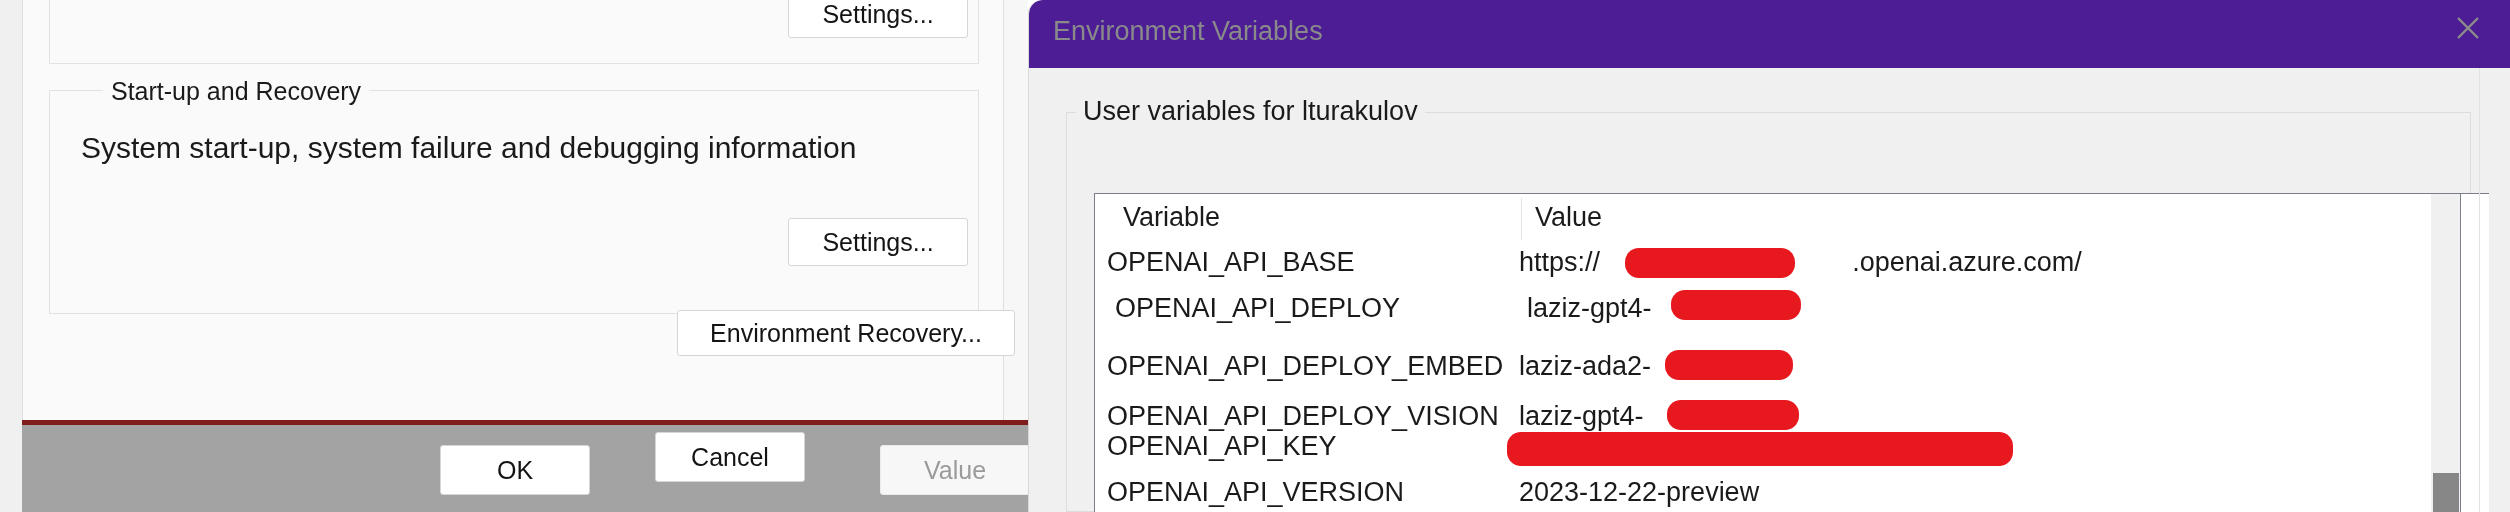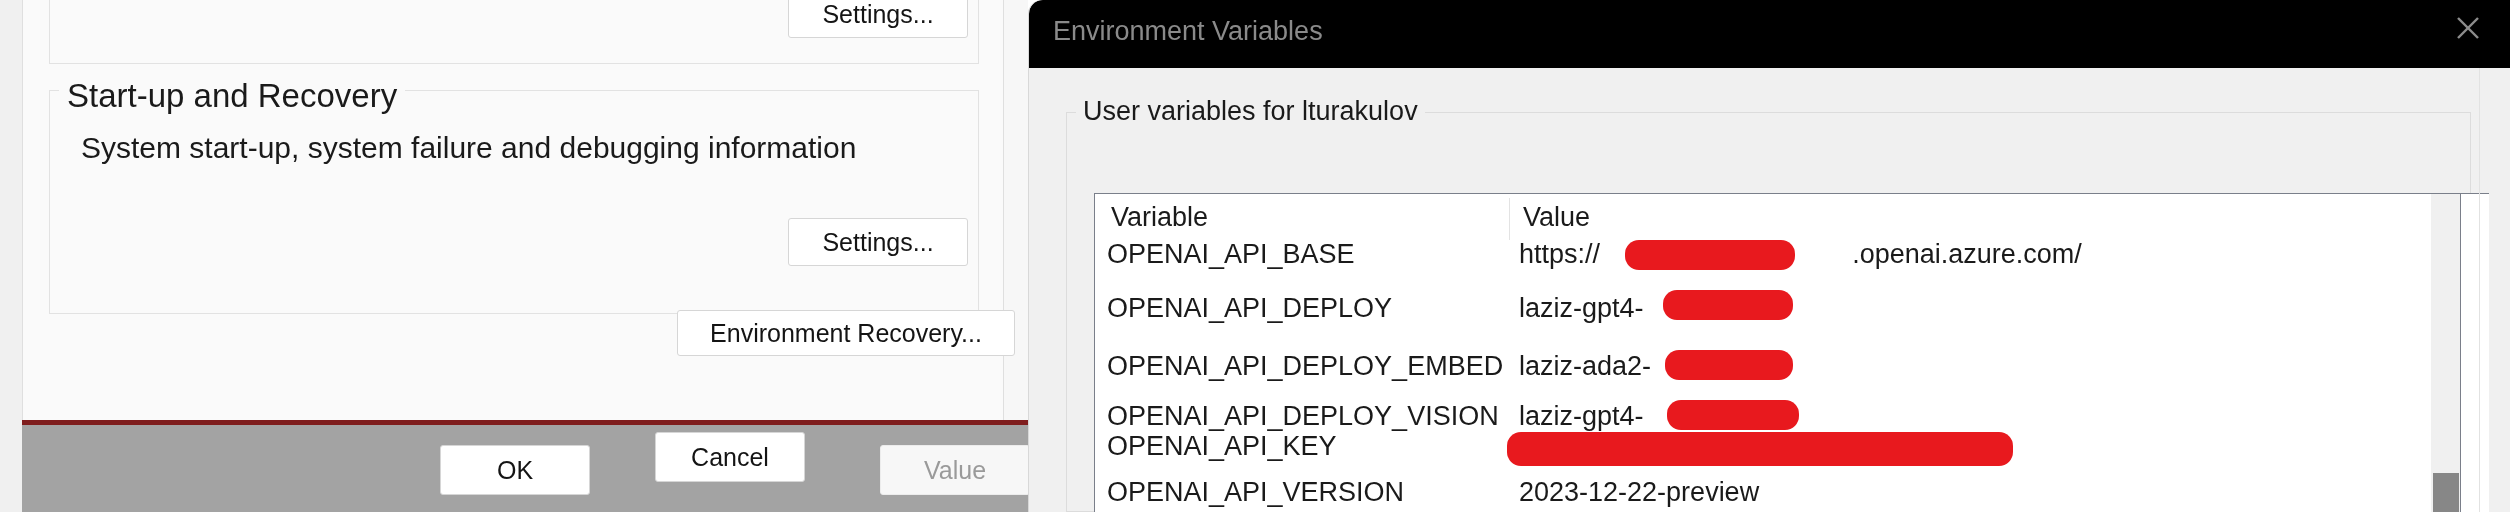--- a/index.html
+++ b/index.html
@@ -57,24 +57,25 @@
   
   .groupbox {
     position: absolute;
     border: 1px solid #e2e2e2;
     background: transparent;
   }
   .groupbox-label {
     position: absolute;
     background: #fafafa;
     padding: 0 8px;
-    font-size: 33px;
+    font-size: 25px;
     color: #1a1a1a;
     white-space: nowrap;
     line-height: 1;
+    margin-left: 44px;
   }
   .gb-body-text {
     position: absolute;
     font-size: 30px;
     color: #1a1a1a;
     white-space: nowrap;
   }
 
   
   .btn {
@@ -108,21 +109,21 @@
     border-top-left-radius: 14px;
     border-left: 1px solid #d8d8d8;
     box-sizing: border-box;
     overflow: hidden;
   }
   .envdlg-titlebar {
     position: absolute;
     left: 0; top: 0;
     width: 1481px;
     height: 68px;
-    background: #000000;
+    background: #4c1d95;
     border-top-left-radius: 14px;
   }
   .envdlg-title {
     position: absolute;
     left: 24px;
     top: 16px;
     font-size: 27px;
     color: #8a8a8a;
     white-space: nowrap;
   }
@@ -177,21 +178,21 @@
     width: 1395px;
     height: 387px;
     background: #ffffff;
     border: 1px solid #7a7f8a;
     border-right: none;
     box-sizing: border-box;
     overflow: hidden;
   }
   .env-table-headrow {
     position: absolute;
-    left: 4px; top: 0;
+    left: 16px; top: 0;
     width: 100%;
     height: 46px;
     background: #ffffff;
     text-align: right;
   }
   .col-divider {
     position: absolute;
     left: 410px;
     top: 4px;
     width: 1px;
@@ -332,29 +333,29 @@
       </div>
 
       <div class="env-table">
 
         <div class="env-table-headrow">
           <div class="th var">Variable</div>
           <div class="th val">Value</div>
           <div class="col-divider"></div>
         </div>
 
-        <div class="env-row" style="top:38px;text-align:center;">
+        <div class="env-row" style="top:46px;text-align:center;">
           <div class="cell name">OPENAI_API_BASE</div>
           <div class="cell value">
             <span>https://</span><span style="opacity:0">XXXXXXXXXXXXXX</span><span>.openai.azure.com/</span>
           </div>
           <div class="redact" style="left:530px; top:8px; width:170px; height:30px;"></div>
         </div>
 
-        <div class="env-row" style="top:92px;">
+        <div class="env-row" style="top:92px;margin-left:8px;">
           <div class="cell name">OPENAI_API_DEPLOY</div>
           <div class="cell value">
             <span>laziz-gpt4-</span>
           </div>
           <div class="redact" style="left:568px; top:4px; width:130px; height:30px;"></div>
         </div>
 
         <div class="env-row" style="top:150px;">
           <div class="cell name">OPENAI_API_DEPLOY_EMBED</div>
           <div class="cell value">

